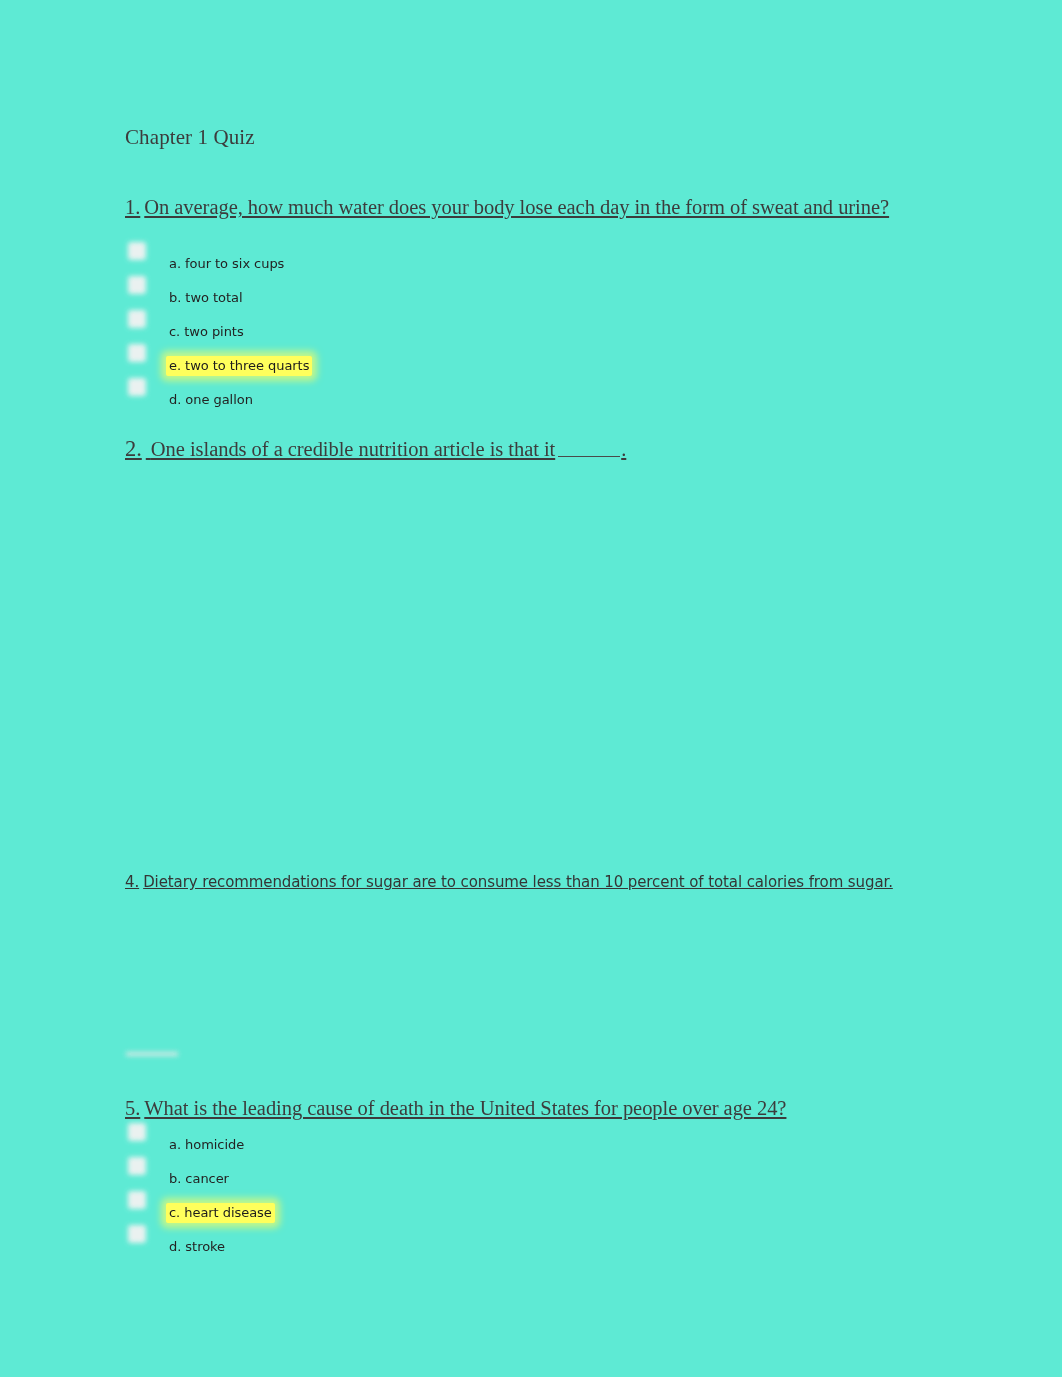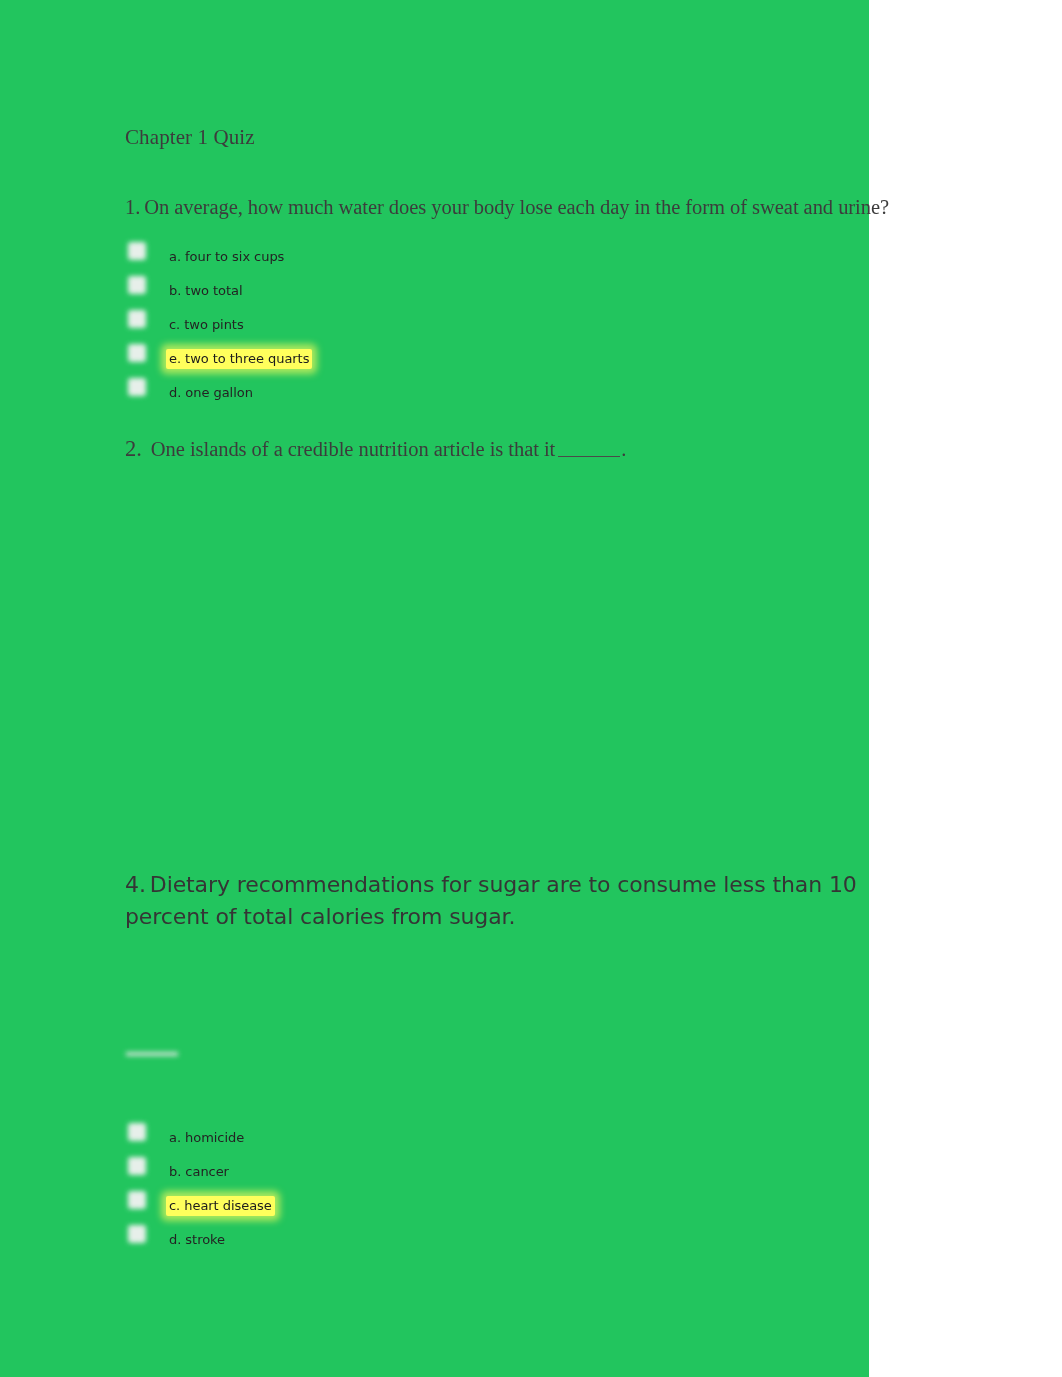--- a/index.html
+++ b/index.html
@@ -13,23 +13,23 @@
     position: relative;
     overflow: hidden;
     font-family: "Liberation Serif", serif;
     color: #3a3a3a;
     -webkit-font-smoothing: antialiased;
   }
 
   .page {
     position: absolute;
     left: 0; top: 0;
-    width: 869px;
+    width: 1062px;
     height: 1377px;
-    background: #22c55e;
+    background: #5eead4;
   }
 
   
   .doc-title {
     position: absolute;
     left: 125px;
     top: 124px;
     font-family: "Liberation Serif", serif;
     font-size: 21px;
     line-height: 26px;
@@ -37,31 +37,32 @@
     letter-spacing: 0.1px;
     white-space: nowrap;
   }
 
   
   .question {
     position: absolute;
     left: 125px;
     width: 812px;
     color: #3c3c3c;
+    text-decoration: underline;
   }
   .q-serif {
     font-family: "Liberation Serif", serif;
     font-size: 20.5px;
     line-height: 22px;
     letter-spacing: -0.05px;
   }
   .q-sans {
     font-family: "DejaVu Sans", sans-serif;
-    font-size: 22px;
-    line-height: 32px;
+    font-size: 15px;
+    line-height: 26px;
     color: #353535;
     letter-spacing: -0.1px;
   }
   .q-num-big {
     font-size: 22.5px;
   }
   .q-gap { display: inline-block; width: 4px; }
   .blank-underline {
     display: inline-block;
     border-bottom: 1.3px solid #4a4a4a;
@@ -72,21 +73,21 @@
 
   
   .options {
     position: absolute;
     left: 125px;
   }
   .option-row {
     position: relative;
     height: 34px;
     display: flex;
-    align-items: center;
+    align-items: flex-end;
   }
   .radio-ph {
     position: absolute;
     left: 3px;
     top: 2px;
     width: 18px;
     height: 18px;
     border-radius: 3px;
     background: #f2f2f2;
     filter: blur(2.4px);
@@ -160,20 +161,23 @@
     <span>One islands of a credible nutrition article is that it</span><span class="blank-underline"></span><span>.</span>
   </div>
 
 
   <div class="question q-sans" style="top:869px;">
     <span>4.</span><span class="q-gap"></span><span>Dietary recommendations for sugar are to consume less than 10 percent of total calories from sugar.</span>
   </div>
 
   <div class="smudge"></div>
 
+  <div class="question q-serif" style="top:1097px;">
+    <span>5.</span><span class="q-gap"></span><span>What is the leading cause of death in the United States for people over age 24?</span>
+  </div>
 
   <div class="options" style="top:1121px;">
     <div class="option-row">
       <span class="radio-ph"></span>
       <span class="option-label">a. homicide</span>
     </div>
     <div class="option-row">
       <span class="radio-ph"></span>
       <span class="option-label">b. cancer</span>
     </div>

